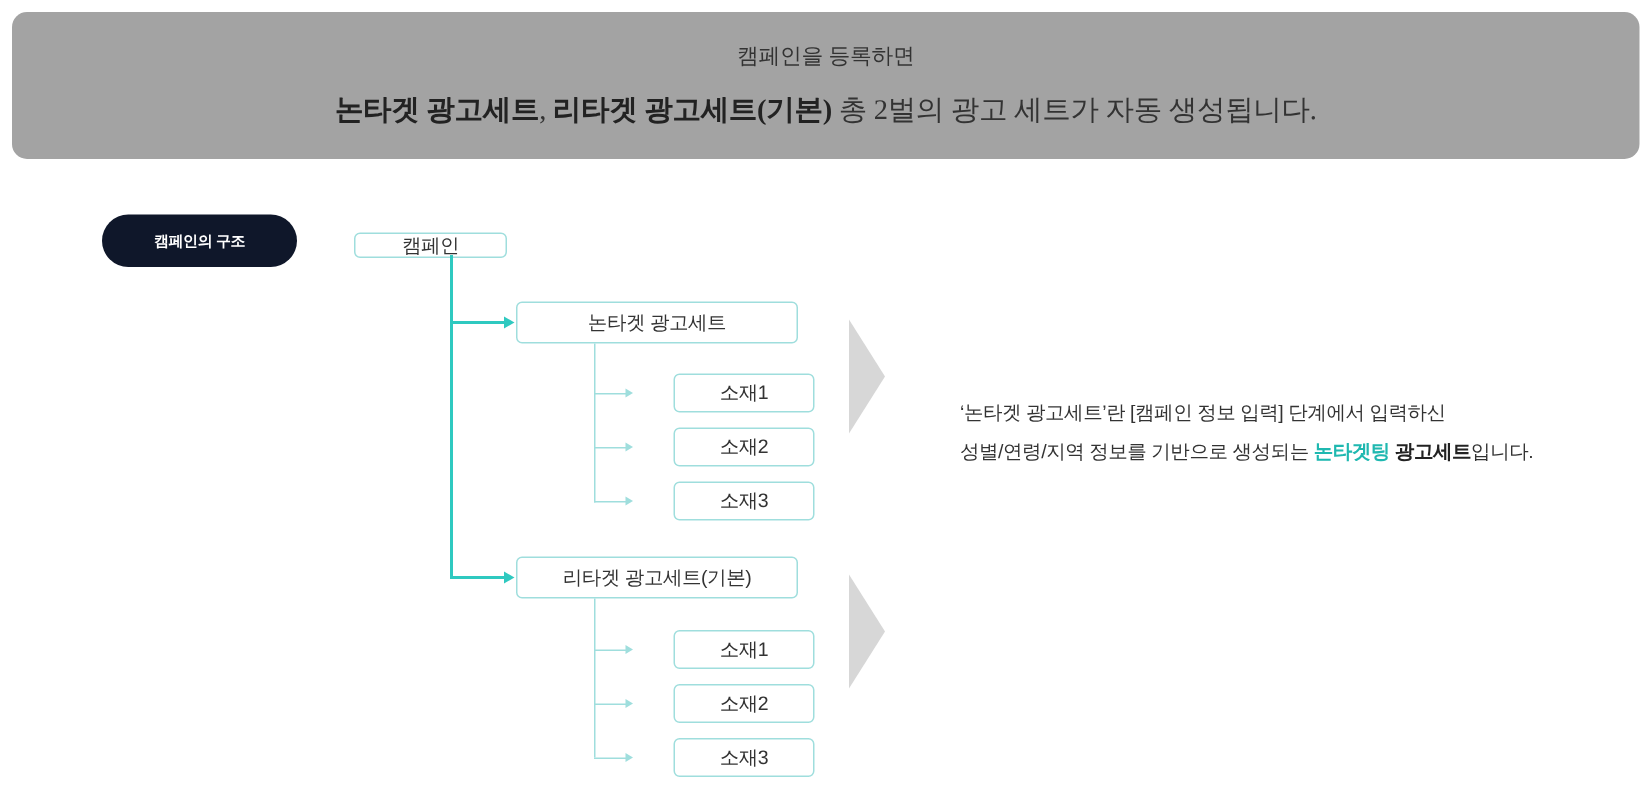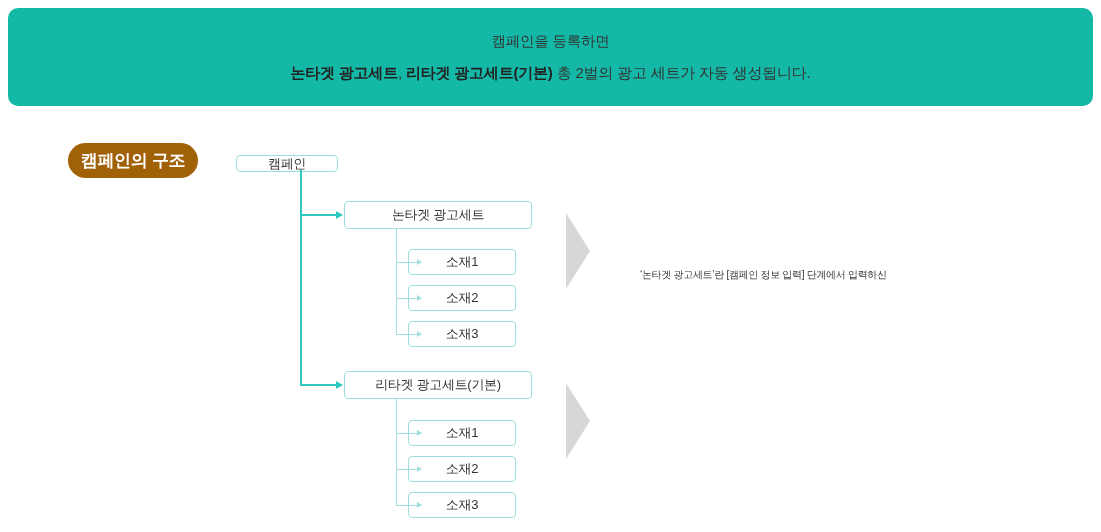--- a/index.html
+++ b/index.html
@@ -16,55 +16,56 @@
     position: relative;
   }
 
   
   .banner {
     position: absolute;
     left: 8px;
     top: 8px;
     width: 1085px;
     height: 98px;
-    background: #14b8a6;
+    background: #a3a3a3;
     border-radius: 10px;
     display: flex;
     flex-direction: column;
     align-items: center;
     justify-content: center;
     box-sizing: border-box;
   }
   .banner-line1 {
     font-size: 14.5px;
     color: #333333;
     letter-spacing: -0.2px;
     margin-bottom: 13px;
   }
   .banner-line2 {
-    font-size: 15px;
+    font-size: 19px;
     color: #333333;
     letter-spacing: -0.2px;
+    font-family: Liberation Serif, serif;
   }
   .banner-line2 b {
     font-weight: bold;
     color: #222222;
   }
 
   
   .pill {
     position: absolute;
     left: 68px;
     top: 143px;
     width: 130px;
     height: 35px;
     border-radius: 18px;
-    background: #a16207;
+    background: #0f172a;
     color: #ffffff;
-    font-size: 17px;
+    font-size: 10px;
     font-weight: bold;
     display: flex;
     align-items: center;
     justify-content: center;
     letter-spacing: -0.3px;
   }
 
   
   .box {
     position: absolute;
@@ -85,23 +86,23 @@
     width: 102px;
     height: 17px;
   }
   .box.adset {
     width: 188px;
     height: 28px;
   }
   .box.adset1 { left: 344px; top: 201px; }
   .box.adset2 { left: 344px; top: 371px; }
   .box.creative {
-    width: 108px;
+    width: 94px;
     height: 26px;
-    left: 408px;
+    left: 449px;
     text-align: right;
   }
   .box.c1 { top: 249px; }
   .box.c2 { top: 285px; }
   .box.c3 { top: 321px; }
   .box.c4 { top: 420px; }
   .box.c5 { top: 456px; }
   .box.c6 { top: 492px; }
 
   
@@ -134,21 +135,21 @@
     width: 0;
     height: 0;
     border-top: 38px solid transparent;
     border-bottom: 38px solid transparent;
     border-left: 24px solid #d7d7d7;
   }
 
   
   .desc {
     position: absolute;
-    font-size: 10px;
+    font-size: 13px;
     line-height: 26px;
     color: #333333;
     letter-spacing: -0.3px;
     white-space: nowrap;
   }
   .desc b { font-weight: bold; color: #222222; }
   .desc .teal { color: #1fb8b0; font-weight: bold; }
   .desc1 { left: 640px; top: 262px; }
   .desc2 { left: 640px; top: 432px; }
 </style>
@@ -199,16 +200,17 @@
 <div class="line thin" style="left:396px; top:469px; width:22px; height:1px;"></div>
 <div class="arrow thin" style="left:417px; top:465.5px;"></div>
 <div class="line thin" style="left:396px; top:505px; width:22px; height:1px;"></div>
 <div class="arrow thin" style="left:417px; top:501.5px;"></div>
 
 <div class="pointer" style="left:566px; top:213px;"></div>
 <div class="pointer" style="left:566px; top:383px;"></div>
 
 <div class="desc desc1">
   <div>‘논타겟 광고세트’란 [캠페인 정보 입력] 단계에서 입력하신</div>
+  <div><span>성별/연령/지역 정보를 기반으로 생성되는 </span><span class="teal">논타겟팅</span><b> 광고세트</b><span>입니다.</span></div>
 </div>
 
 <div class="desc desc2">
 </div>
 
 </body></html>

